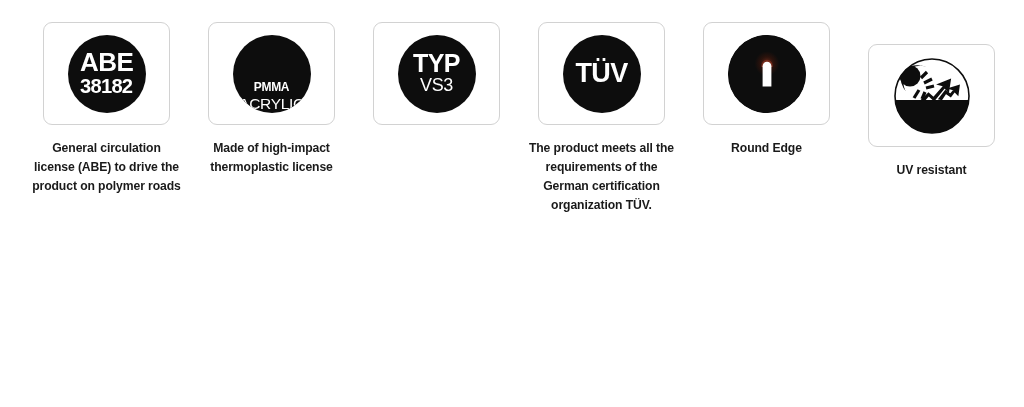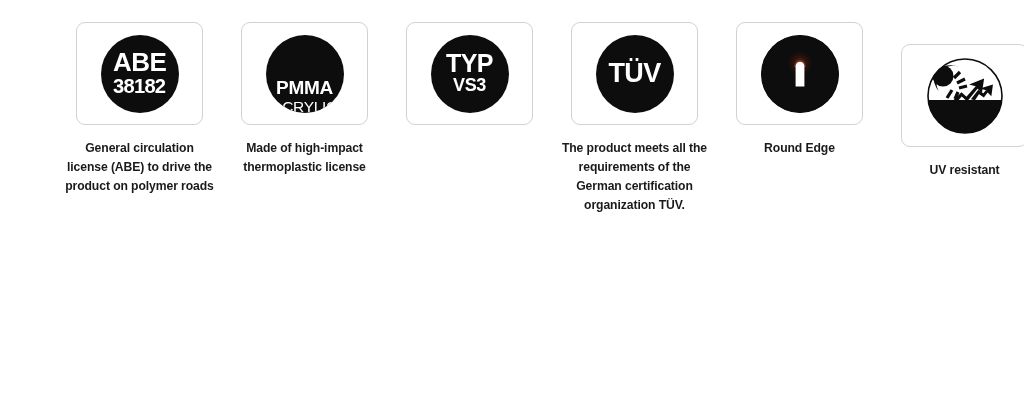--- a/index.html
+++ b/index.html
@@ -14,21 +14,21 @@
     height: 407px;
     font-family: "Liberation Sans", sans-serif;
     color: #1a1a1a;
     overflow: hidden;
   }
 
   .badge-grid {
     display: grid;
     grid-template-columns: repeat(6, 165px);
     justify-content: start;
-    padding: 22px 0 0 57px;
+    padding: 22px 0 0 24px;
     column-gap: 0;
     row-gap: 0;
   }
 
   .badge-cell {
     width: 165px;
     display: flex;
     flex-direction: column;
     align-items: center;
   }
@@ -87,21 +87,21 @@
     line-height: 1.0;
     letter-spacing: -0.8px;
     transform: scaleX(0.96);
     margin-top: 1px;
   }
 
   
   .pmma-top {
     color: #ffffff;
     font-weight: bold;
-    font-size: 19px;
+    font-size: 12px;
     line-height: 1.12;
     letter-spacing: -0.3px;
     margin-top: 46px;
   }
   .pmma-bottom {
     color: #ffffff;
     font-weight: normal;
     font-size: 15.5px;
     line-height: 1.12;
     letter-spacing: -0.3px;
@@ -111,21 +111,21 @@
   .typ-top {
     color: #ffffff;
     font-weight: bold;
     font-size: 25px;
     line-height: 0.95;
     letter-spacing: -0.6px;
     text-align: right;
   }
   .typ-bottom {
     color: #ffffff;
-    font-weight: bold;
+    font-weight: normal;
     font-size: 18px;
     line-height: 1.05;
     letter-spacing: -0.4px;
     margin-top: 1px;
   }
 
   
   .tuv-text {
     color: #ffffff;
     font-weight: bold;

